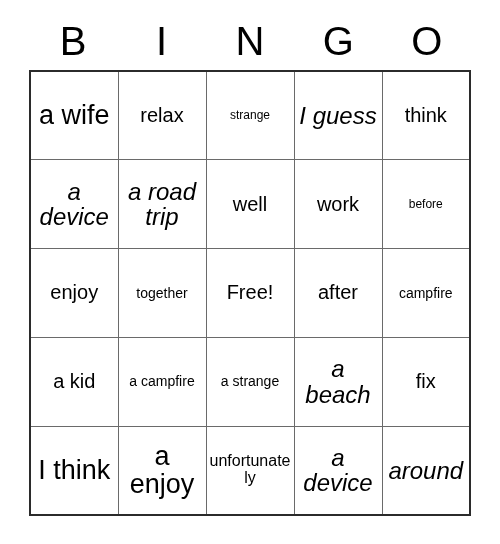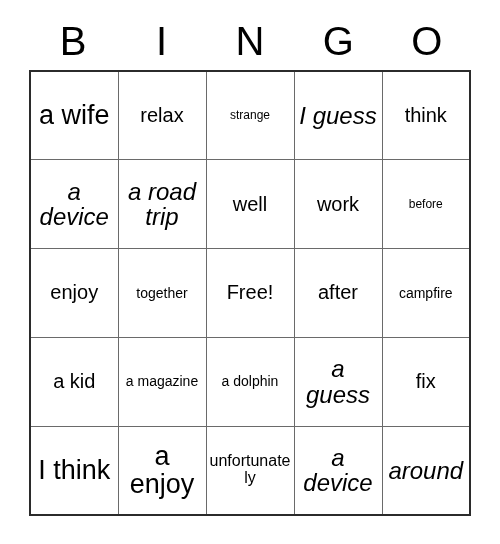--- a/index.html
+++ b/index.html
@@ -143,27 +143,27 @@
       <div class="cell">
           <span class="cell-text sz-xs">campfire</span>
         </div>
     </div>
 
     <div class="grid-row">
       <div class="cell">
           <span class="cell-text sz-xl">a kid</span>
         </div>
       <div class="cell">
-          <span class="cell-text sz-xs">a magazine</span>
+          <span class="cell-text sz-xs">a campfire</span>
         </div>
       <div class="cell">
-          <span class="cell-text sz-xs">a dolphin</span>
+          <span class="cell-text sz-xs">a strange</span>
         </div>
       <div class="cell">
-          <span class="cell-text sz-md">a guess</span>
+          <span class="cell-text sz-md">a beach</span>
         </div>
       <div class="cell">
           <span class="cell-text sz-xl">fix</span>
         </div>
     </div>
 
     <div class="grid-row">
       <div class="cell">
           <span class="cell-text sz-lg">I think</span>
         </div>

